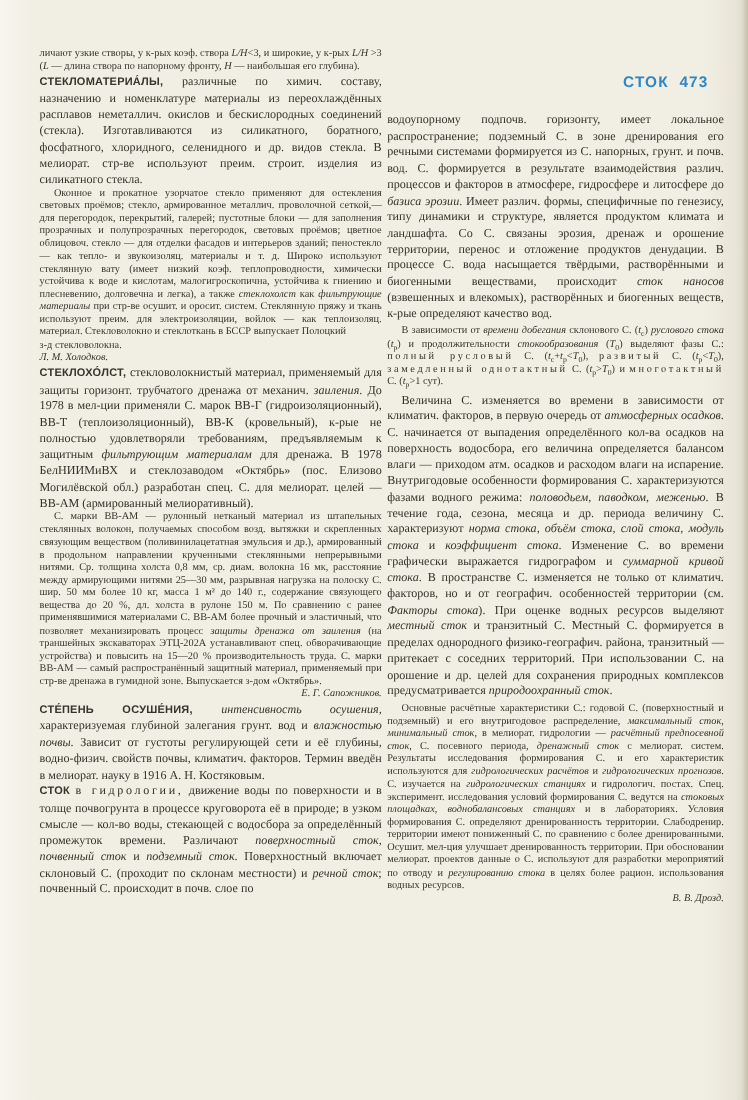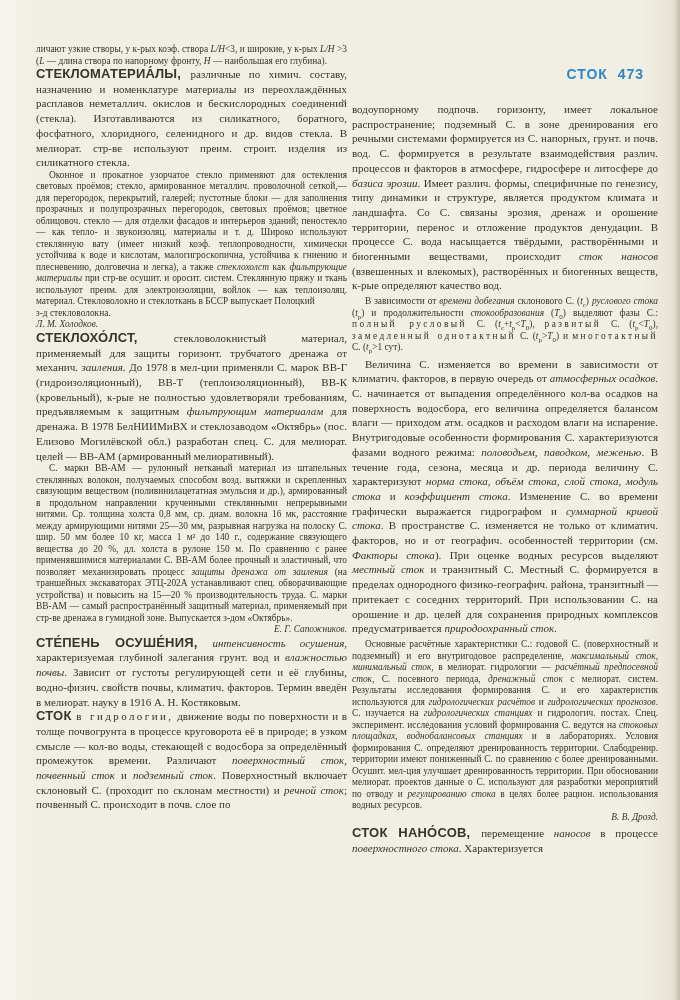--- a/index.html
+++ b/index.html
@@ -13,21 +13,21 @@
   .col-left{left:36px;width:311px;}
   .col-right{left:352px;width:306px;top:64px;}
   .running-head{font-family:"Liberation Sans",sans-serif;font-weight:700;
         font-size:14px;letter-spacing:1px;text-align:right;padding-right:14px;
         margin:2px 0 20px 0;}
   p{margin:0;text-align:justify;}
   .normal{font-size:11px;line-height:14.7px;}
   .small{font-size:9.4px;line-height:11.5px;}
   .ind{text-indent:13px;}
   .gap{margin-top:3px;}
-  .b{font-family:"Liberation Sans",sans-serif;font-weight:700;font-size:13px;letter-spacing:.2px;}
+  .b{font-family:"Liberation Sans",sans-serif;font-weight:700;font-size:10px;letter-spacing:.2px;}
   .i{font-style:italic;}
   .sp{letter-spacing:2.4px;}
   sub{font-size:7px;line-height:0;}
   .sig{text-align:right;font-style:italic;}
   .sigrow{display:flex;justify-content:space-between;font-size:9.4px;line-height:11.5px;flex-direction:column;}
   .sigrow .right{font-style:italic;}
 </style>
 </head>
 <body>
 
@@ -46,15 +46,14 @@
       <p class="normal"><span class="b">СТЕ́ПЕНЬ ОСУШЕ́НИЯ, </span><span class="i">интенсивность осушения,</span><span class="n"> характеризуемая глубиной залегания грунт. вод и </span><span class="i">влажностью почвы</span><span class="n">. Зависит от густоты регулирующей сети и её глубины, водно-физич. свойств почвы, климатич. факторов. Термин введён в мелиорат. науку в 1916 А. Н. Костяковым.</span></p>
       <p class="normal"><span class="b">СТОК </span><span class="sp">в гидрологии,</span><span class="n"> движение воды по поверхности и в толще почвогрунта в процессе круговорота её в природе; в узком смысле — кол-во воды, стекающей с водосбора за определённый промежуток времени. Различают </span><span class="i">поверхностный сток, почвенный сток</span><span class="n"> и </span><span class="i">подземный сток</span><span class="n">. Поверхностный включает склоновый С. (проходит по склонам местности) и </span><span class="i">речной сток</span><span class="n">; почвенный С. происходит в почв. слое по</span></p>
     </div>
   <div class="col col-right">
     <div class="running-head" style="color: rgb(46, 134, 198);"><span>СТОК</span>&nbsp;&nbsp;<span>473</span></div>
   <p class="normal"><span class="n">водоупорному подпочв. горизонту, имеет локальное распространение; подземный С. в зоне дренирования его речными системами формируется из С. напорных, грунт. и почв. вод. С. формируется в результате взаимодействия различ. процессов и факторов в атмосфере, гидросфере и литосфере до </span><span class="i">базиса эрозии</span><span class="n">. Имеет различ. формы, специфичные по генезису, типу динамики и структуре, является продуктом климата и ландшафта. Со С. связаны эрозия, дренаж и орошение территории, перенос и отложение продуктов денудации. В процессе С. вода насыщается твёрдыми, растворёнными и биогенными веществами, происходит </span><span class="i">сток наносов</span><span class="n"> (взвешенных и влекомых), растворённых и биогенных веществ, к-рые определяют качество вод.</span></p>
       <p class="small ind gap"><span class="n">В зависимости от </span><span class="i">времени добегания</span><span class="n"> склонового С. (</span><span class="i">t</span><sub>с</sub><span class="n">) </span><span class="i">руслового стока</span><span class="n"> (</span><span class="i">t</span><sub>р</sub><span class="n">) и продолжительности </span><span class="i">стокообразования</span><span class="n"> (</span><span class="i">T</span><sub>0</sub><span class="n">) выделяют фазы С.: </span><span class="sp">полный русловый</span><span class="n"> С. (</span><span class="i">t</span><sub>с</sub><span class="n">+</span><span class="i">t</span><sub>р</sub><span class="n">&lt;</span><span class="i">T</span><sub>0</sub><span class="n">), </span><span class="sp">развитый</span><span class="n"> С. (</span><span class="i">t</span><sub>р</sub><span class="n">&lt;</span><span class="i">T</span><sub>0</sub><span class="n">), </span><span class="sp">замедленный однотактный</span><span class="n"> С. (</span><span class="i">t</span><sub>р</sub><span class="n">&gt;</span><span class="i">T</span><sub>0</sub><span class="n">) и </span><span class="sp">многотактный</span><span class="n"> С. (</span><span class="i">t</span><sub>р</sub><span class="n">&gt;1 сут).</span></p>
       <p class="normal ind gap"><span class="n">Величина С. изменяется во времени в зависимости от климатич. факторов, в первую очередь от </span><span class="i">атмосферных осадков</span><span class="n">. С. начинается от выпадения определённого кол-ва осадков на поверхность водосбора, его величина определяется балансом влаги — приходом атм. осадков и расходом влаги на испарение. Внутригодовые особенности формирования С. характеризуются фазами водного режима: </span><span class="i">половодьем, паводком, меженью</span><span class="n">. В течение года, сезона, месяца и др. периода величину С. характеризуют </span><span class="i">норма стока, объём стока, слой стока, модуль стока</span><span class="n"> и </span><span class="i">коэффициент стока</span><span class="n">. Изменение С. во времени графически выражается гидрографом и </span><span class="i">суммарной кривой стока</span><span class="n">. В пространстве С. изменяется не только от климатич. факторов, но и от географич. особенностей территории (см. </span><span class="i">Факторы стока</span><span class="n">). При оценке водных ресурсов выделяют </span><span class="i">местный сток</span><span class="n"> и транзитный С. Местный С. формируется в пределах однородного физико-географич. района, транзитный — притекает с соседних территорий. При использовании С. на орошение и др. целей для сохранения природных комплексов предусматривается </span><span class="i">природоохранный сток</span><span class="n">.</span></p>
       <p class="small ind gap"><span class="n">Основные расчётные характеристики С.: годовой С. (поверхностный и подземный) и его внутригодовое распределение, </span><span class="i">максимальный сток, минимальный сток</span><span class="n">, в мелиорат. гидрологии — </span><span class="i">расчётный предпосевной сток</span><span class="n">, С. посевного периода, </span><span class="i">дренажный сток</span><span class="n"> с мелиорат. систем. Результаты исследования формирования С. и его характеристик используются для </span><span class="i">гидрологических расчётов</span><span class="n"> и </span><span class="i">гидрологических прогнозов</span><span class="n">. С. изучается на </span><span class="i">гидрологических станциях</span><span class="n"> и гидрологич. постах. Спец. эксперимент. исследования условий формирования С. ведутся на </span><span class="i">стоковых площадках, воднобалансовых станциях</span><span class="n"> и в лабораториях. Условия формирования С. определяют дренированность территории. Слабодренир. территории имеют пониженный С. по сравнению с более дренированными. Осушит. мел-ция улучшает дренированность территории. При обосновании мелиорат. проектов данные о С. используют для разработки мероприятий по отводу и </span><span class="i">регулированию стока</span><span class="n"> в целях более рацион. использования водных ресурсов.</span></p>
       <div class="small sig">В. В. Дрозд.</div>
-      <p class="normal gap"><span class="b">СТОК НАНО́СОВ, </span><span class="n">перемещение </span><span class="i">наносов</span><span class="n"> в процессе </span><span class="i">поверхностного стока</span><span class="n">. Характеризуется</span></p>
     </div>
 </div>
 
 </body></html>

